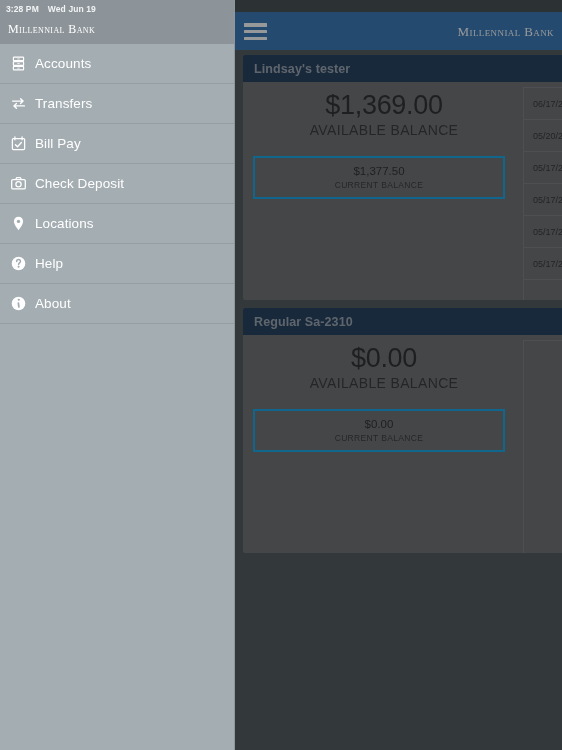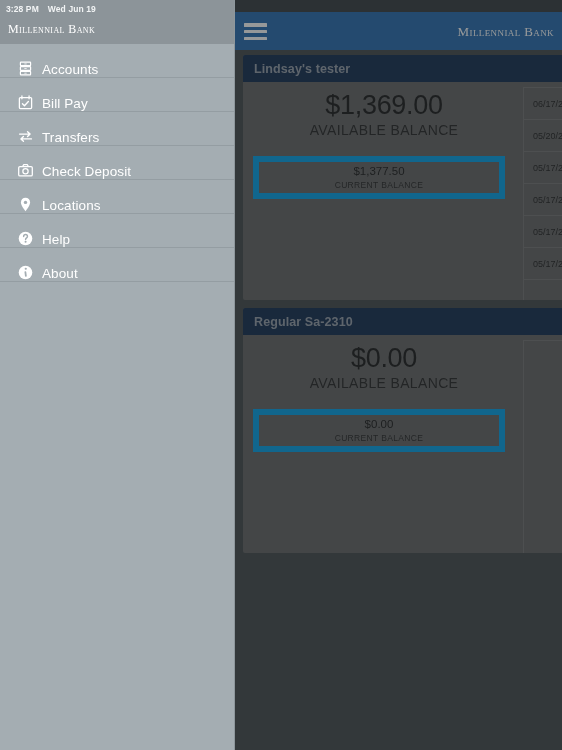--- a/index.html
+++ b/index.html
@@ -88,21 +88,21 @@
     padding:9px 0 0 10px;
   }
   .avail-amt {
     font-size:27px; color:#242424; letter-spacing:-0.3px; line-height:1.05;
   }
   .avail-lbl {
     font-size:14px; color:#2f2f2f; letter-spacing:0.35px; margin-top:3px;
   }
   .cur-box {
     margin-top:18px; width:252px; height:43px;
-    border:6px solid #0ea5e9;
+    border:2px solid #0ea5e9;
     display:flex; flex-direction:column; align-items:center; justify-content:center;
     gap:3px;
   }
   .cur-amt { font-size:11.5px; color:#242424; }
   .cur-lbl { font-size:8.5px; color:#2f2f2f; letter-spacing:0.35px; }
 
   
   .txn-panel {
     position:absolute; left:280px; top:5px; right:0; bottom:0;
     border-left:1px solid #7b7b7b;
@@ -138,22 +138,22 @@
   #sb-status .date {
     font-size:8.5px; font-weight:bold; color:#f2f4f5; margin-left:9px; letter-spacing:0.1px;
   }
   #sb-brand {
     height:30px; background:#8c9499;
     display:flex; align-items:center; padding-left:8px;
     font-family:"Liberation Serif", serif;
     font-variant:small-caps; font-size:12px; color:#ffffff; letter-spacing:0.4px;
   }
   .sb-item {
-    height:34px; display:flex; align-items:flex-end;
-    padding-left:14px;
+    height:40px; display:flex; align-items:center;
+    padding-left:7px;
     border-bottom:1px solid #949da2;
     background:#a4adb2;
   }
   .sb-ico {
     width:22px; height:18px; display:flex; align-items:center; justify-content:center;
     flex:0 0 22px;
   }
   .sb-label {
     margin-left:6px; font-size:13.5px; color:#ffffff; letter-spacing:0.1px;
   }
@@ -263,39 +263,39 @@
               <rect x="8.6" y="4.2" width="2.8" height="0.9" fill="#ffffff"></rect>
               <rect x="8.6" y="9.6" width="2.8" height="0.9" fill="#ffffff"></rect>
               <rect x="8.6" y="15" width="2.8" height="0.9" fill="#ffffff"></rect>
             </svg>
           </span>
           <span class="sb-label">Accounts</span>
         </div>
         <div class="sb-item">
           <span class="sb-ico">
             <svg width="17" height="17" viewBox="0 0 20 20">
+              <path d="M3 7.2 H15.2 M12.4 4.4 L15.4 7.2 L12.4 10" stroke="#ffffff" stroke-width="1.6" fill="none" stroke-linecap="round" stroke-linejoin="round"></path>
+              <path d="M17 12.8 H4.8 M7.6 10 L4.6 12.8 L7.6 15.6" stroke="#ffffff" stroke-width="1.6" fill="none" stroke-linecap="round" stroke-linejoin="round"></path>
+            </svg>
+          </span>
+          <span class="sb-label">Transfers</span>
+        </div>
+        <div class="sb-item">
+          <span class="sb-ico">
+            <svg width="17" height="17" viewBox="0 0 20 20">
               <rect x="2.8" y="4.2" width="14.4" height="13" rx="1.2" fill="none" stroke="#ffffff" stroke-width="1.5"></rect>
               <path d="M5.8 2.2 V5.6 M14.2 2.2 V5.6" stroke="#ffffff" stroke-width="1.5" stroke-linecap="round"></path>
               <path d="M6.4 11.4 L8.8 13.8 L13.4 8.8" stroke="#ffffff" stroke-width="1.6" fill="none" stroke-linecap="round" stroke-linejoin="round"></path>
             </svg>
           </span>
           <span class="sb-label">Bill Pay</span>
         </div>
         <div class="sb-item">
           <span class="sb-ico">
             <svg width="17" height="17" viewBox="0 0 20 20">
-              <path d="M3 7.2 H15.2 M12.4 4.4 L15.4 7.2 L12.4 10" stroke="#ffffff" stroke-width="1.6" fill="none" stroke-linecap="round" stroke-linejoin="round"></path>
-              <path d="M17 12.8 H4.8 M7.6 10 L4.6 12.8 L7.6 15.6" stroke="#ffffff" stroke-width="1.6" fill="none" stroke-linecap="round" stroke-linejoin="round"></path>
-            </svg>
-          </span>
-          <span class="sb-label">Transfers</span>
-        </div>
-        <div class="sb-item">
-          <span class="sb-ico">
-            <svg width="17" height="17" viewBox="0 0 20 20">
               <rect x="2" y="5.4" width="16" height="11" rx="1.5" fill="none" stroke="#ffffff" stroke-width="1.5"></rect>
               <path d="M6.6 5.4 L7.8 3.2 H12.2 L13.4 5.4" fill="none" stroke="#ffffff" stroke-width="1.5" stroke-linejoin="round"></path>
               <circle cx="10" cy="11" r="3.1" fill="none" stroke="#ffffff" stroke-width="1.5"></circle>
             </svg>
           </span>
           <span class="sb-label">Check Deposit</span>
         </div>
         <div class="sb-item">
           <span class="sb-ico">
             <svg width="17" height="17" viewBox="0 0 20 20">

